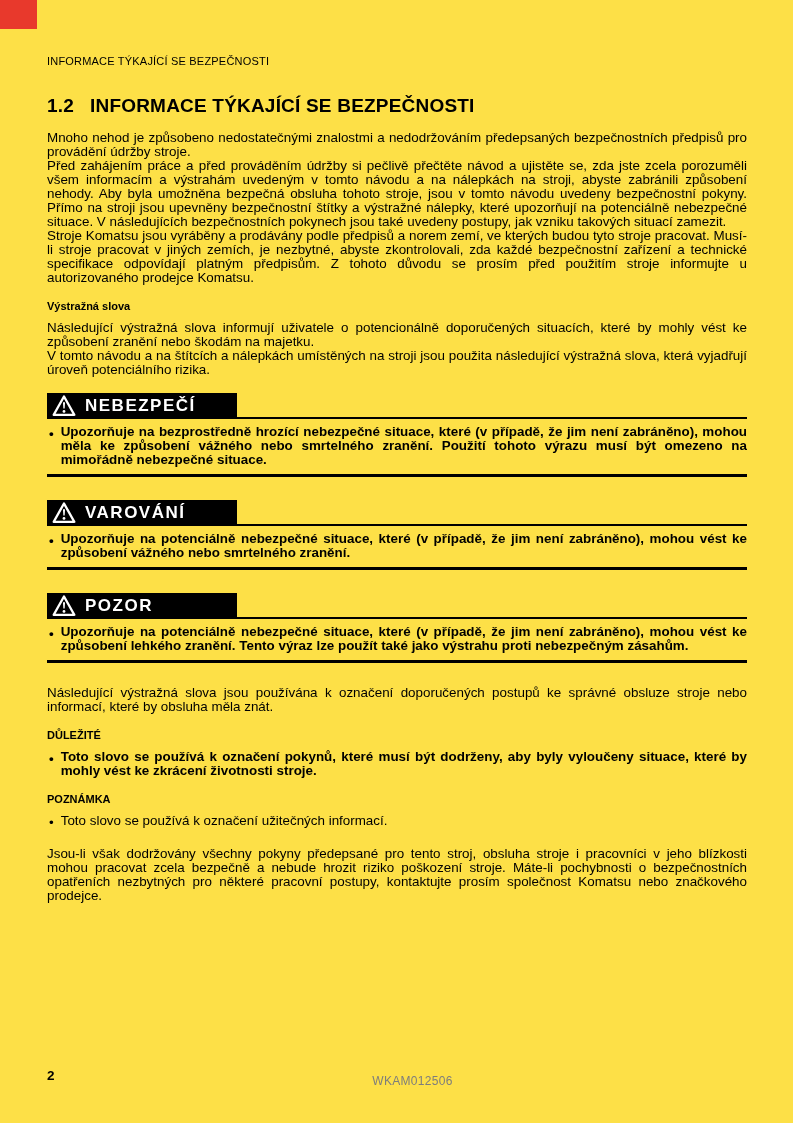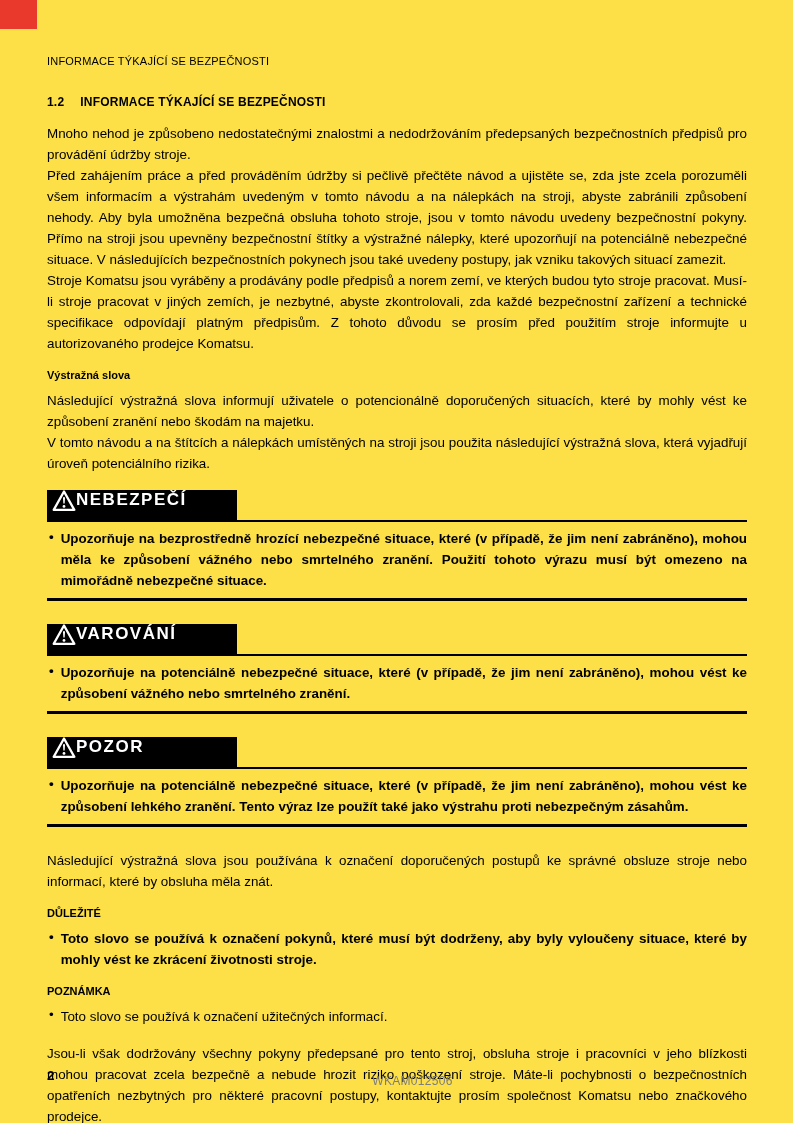--- a/index.html
+++ b/index.html
@@ -23,51 +23,52 @@
     position: absolute;
     left: 47px; top: 55px;
     width: 700px;
   }
   .running-header {
     font-size: 11px;
     letter-spacing: 0.2px;
     margin-bottom: 28px;
   }
   .page-title {
-    font-size: 12px;
+    font-size: 19px;
     font-weight: bold;
     margin-bottom: 14px;
     letter-spacing: 0.2px;
   }
   .page-title .t-num { margin-right: 16px; }
   p.body, .warn-body p, .mini-body p {
     margin: 0;
     font-size: 13.4px;
-    line-height: 21px;
+    line-height: 14px;
     text-align: justify;
   }
   .subhead {
     font-size: 11px;
     font-weight: bold;
     margin: 15px 0 9px 0;
   }
   .gap-m { height: 16px; }
   
   .warn {
     border-bottom: 3px solid #000;
     padding-bottom: 7px;
     margin-bottom: 23px;
   }
   .warn-banner-row { border-bottom: 2px solid #000; }
   .warn-banner {
     width: 190px;
-    height: 32px;
+    height: 26px;
     background: #000;
     display: flex;
-    align-items: flex-start;
+    align-items: center;
+    gap: 9px;
     padding-left: 5px;
     box-sizing: border-box;
     margin-bottom: -2px;
   }
   .warn-icon { width: 24px; height: 22px; display:block; }
   .warn-label {
     color: #fff;
     font-weight: bold;
     font-size: 17px;
     letter-spacing: 1.5px;

